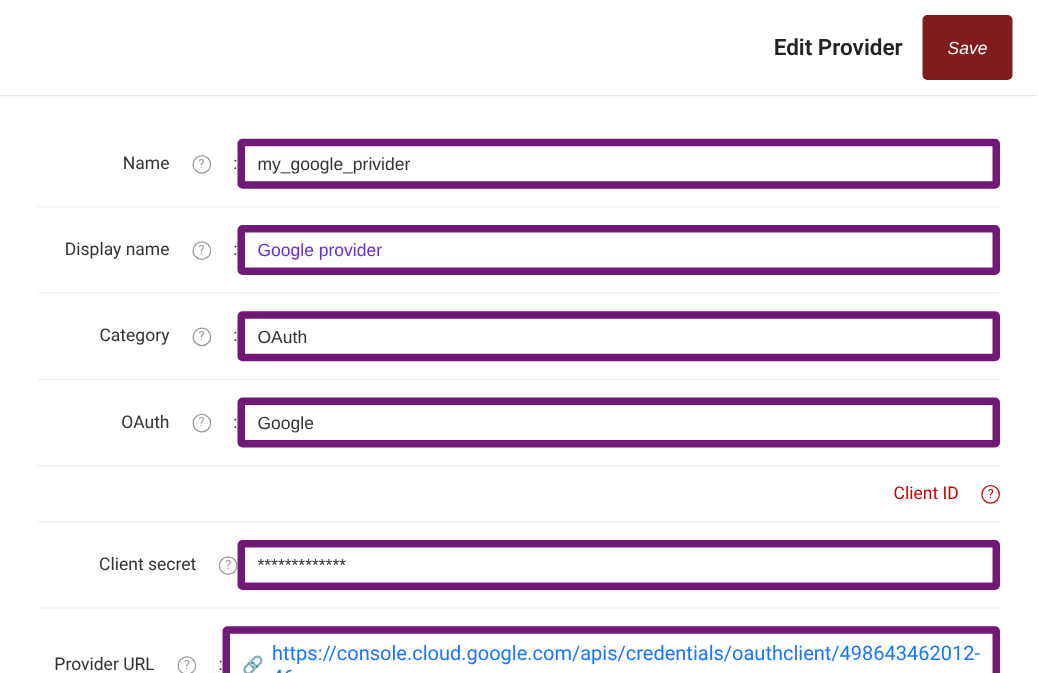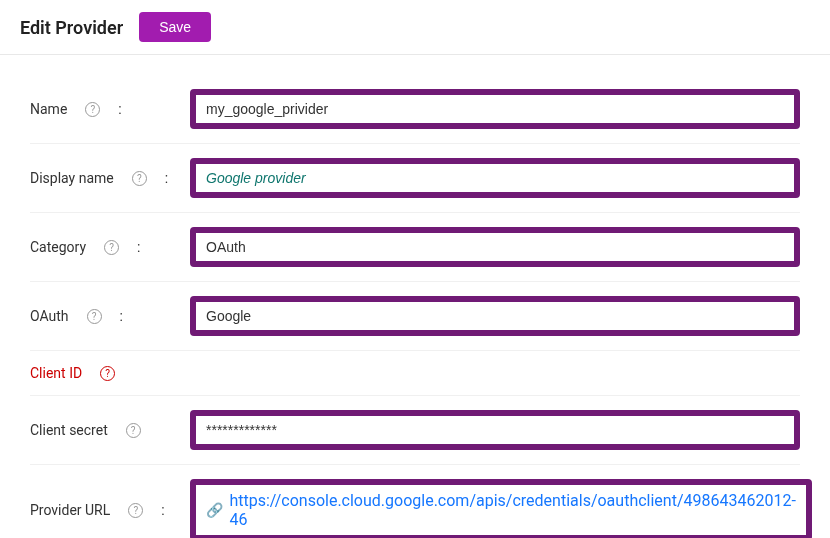--- a/index.html
+++ b/index.html
@@ -1,18 +1,19 @@
 <!DOCTYPE html>
 <html><head>
   <meta charset="utf-8">
   <style>
     * {
       box-sizing: border-box;
       margin: 0;
       padding: 0;
+      justify-content: flex-end;
     }
 
     body {
       font-family: -apple-system, BlinkMacSystemFont, 'Segoe UI', Roboto, Arial, sans-serif;
       background: #fff;
       color: #333;
       font-size: 14px;
       width: 830px;
       min-height: 538px;
     }
@@ -25,28 +26,29 @@
       gap: 16px;
     }
 
     .page-title {
       font-size: 18px;
       font-weight: 600;
       color: #222;
     }
 
     .save-button {
-      background: #a21caf;
+      background: #7f1d1d;
       color: #fff;
       border: none;
       border-radius: 4px;
-      padding: 7px 20px;
+      padding: 18px 20px;
       font-size: 14px;
       cursor: pointer;
       font-weight: 500;
+      font-style: italic;
     }
 
     .form-container {
       padding: 20px 30px;
     }
 
     .form-row {
       display: flex;
       align-items: center;
       padding: 14px 0;
@@ -125,21 +127,21 @@
     </div>
     <input class="form-value" type="text" value="my_google_privider" style="">
   </div>
 
   <div class="form-row">
     <div class="form-label">
       <span>Display name</span>
       <span class="help-icon">?</span>
       <span> :</span>
     </div>
-    <input class="form-value blue-text" type="text" value="Google provider" style="color: #0f766e; font-style: italic;">
+    <input class="form-value blue-text" type="text" value="Google provider" style="color: #6d28d9;">
   </div>
 
   <div class="form-row">
     <div class="form-label">
       <span>Category</span>
       <span class="help-icon">?</span>
       <span> :</span>
     </div>
     <input class="form-value" type="text" value="OAuth" style="">
   </div>

